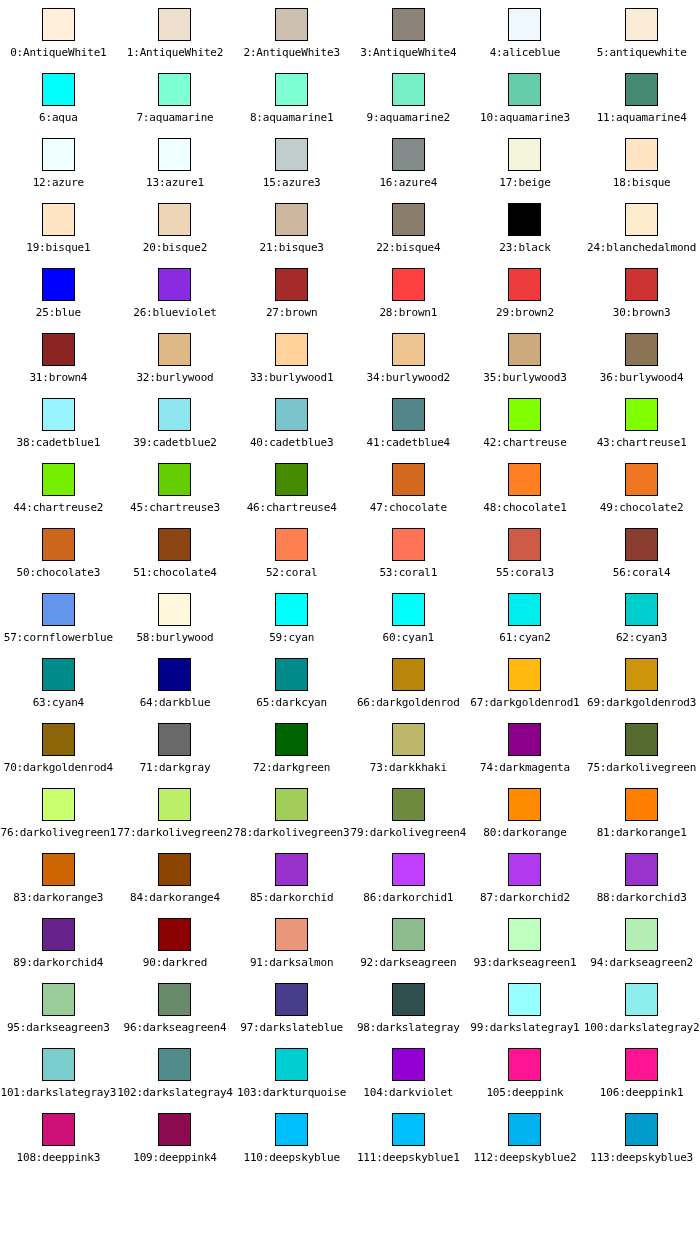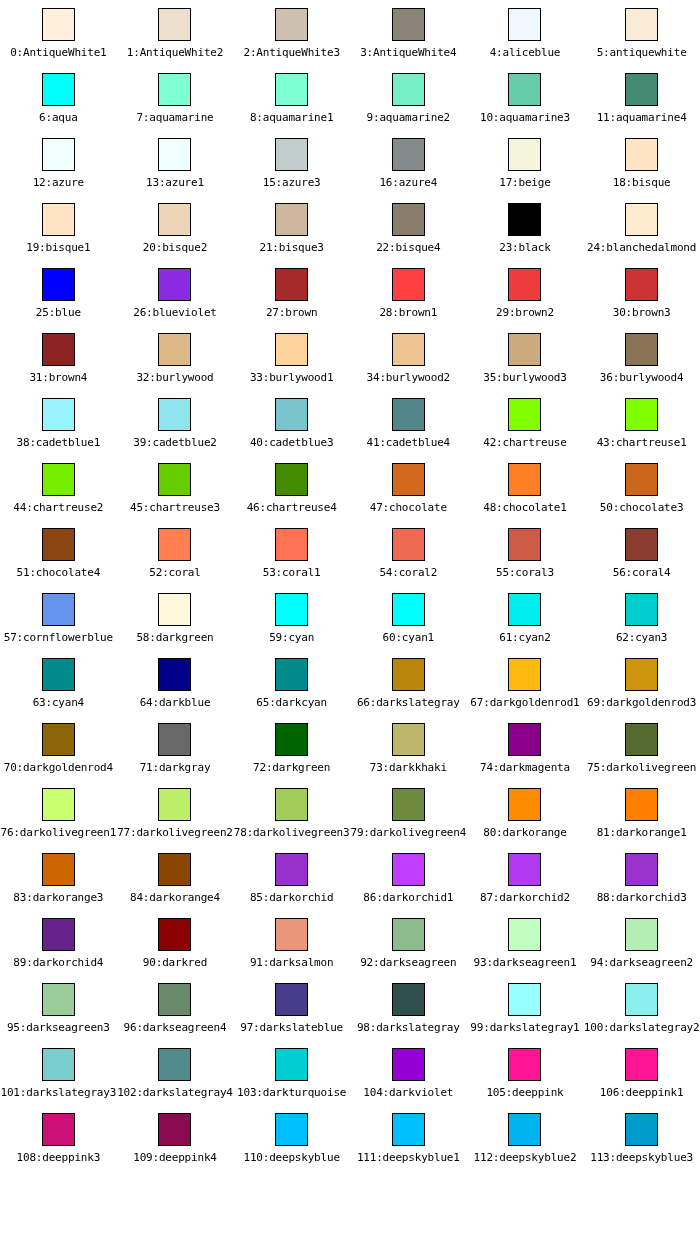--- a/index.html
+++ b/index.html
@@ -234,54 +234,54 @@
     </div>
     <div class="swatch-cell">
       <div class="swatch-chip" style="background-color: rgb(210, 105, 30);"></div>
       <div class="swatch-label">47:chocolate</div>
     </div>
     <div class="swatch-cell">
       <div class="swatch-chip" style="background-color: rgb(255, 127, 36);"></div>
       <div class="swatch-label">48:chocolate1</div>
     </div>
     <div class="swatch-cell">
+      <div class="swatch-chip" style="background-color: rgb(238, 118, 33);"></div>
+      <div class="swatch-label">49:chocolate2</div>
+    </div>
+    <div class="swatch-cell">
       <div class="swatch-chip" style="background-color: rgb(205, 102, 29);"></div>
       <div class="swatch-label">50:chocolate3</div>
     </div>
     <div class="swatch-cell">
       <div class="swatch-chip" style="background-color: rgb(139, 69, 19);"></div>
       <div class="swatch-label">51:chocolate4</div>
     </div>
     <div class="swatch-cell">
       <div class="swatch-chip" style="background-color: rgb(255, 127, 80);"></div>
       <div class="swatch-label">52:coral</div>
     </div>
     <div class="swatch-cell">
       <div class="swatch-chip" style="background-color: rgb(255, 114, 86);"></div>
       <div class="swatch-label">53:coral1</div>
     </div>
     <div class="swatch-cell">
-      <div class="swatch-chip" style="background-color: rgb(238, 106, 80);"></div>
-      <div class="swatch-label">54:coral2</div>
-    </div>
-    <div class="swatch-cell">
       <div class="swatch-chip" style="background-color: rgb(205, 91, 69);"></div>
       <div class="swatch-label">55:coral3</div>
     </div>
     <div class="swatch-cell">
       <div class="swatch-chip" style="background-color: rgb(139, 62, 47);"></div>
       <div class="swatch-label">56:coral4</div>
     </div>
     <div class="swatch-cell">
       <div class="swatch-chip" style="background-color: rgb(100, 149, 237);"></div>
       <div class="swatch-label">57:cornflowerblue</div>
     </div>
     <div class="swatch-cell">
       <div class="swatch-chip" style="background-color: rgb(255, 248, 220);"></div>
-      <div class="swatch-label">58:darkgreen</div>
+      <div class="swatch-label">58:burlywood</div>
     </div>
     <div class="swatch-cell">
       <div class="swatch-chip" style="background-color: rgb(0, 255, 255);"></div>
       <div class="swatch-label">59:cyan</div>
     </div>
     <div class="swatch-cell">
       <div class="swatch-chip" style="background-color: rgb(0, 255, 255);"></div>
       <div class="swatch-label">60:cyan1</div>
     </div>
     <div class="swatch-cell">
@@ -299,21 +299,21 @@
     <div class="swatch-cell">
       <div class="swatch-chip" style="background-color: rgb(0, 0, 139);"></div>
       <div class="swatch-label">64:darkblue</div>
     </div>
     <div class="swatch-cell">
       <div class="swatch-chip" style="background-color: rgb(0, 139, 139);"></div>
       <div class="swatch-label">65:darkcyan</div>
     </div>
     <div class="swatch-cell">
       <div class="swatch-chip" style="background-color: rgb(184, 134, 11);"></div>
-      <div class="swatch-label">66:darkslategray</div>
+      <div class="swatch-label">66:darkgoldenrod</div>
     </div>
     <div class="swatch-cell">
       <div class="swatch-chip" style="background-color: rgb(255, 185, 15);"></div>
       <div class="swatch-label">67:darkgoldenrod1</div>
     </div>
     <div class="swatch-cell">
       <div class="swatch-chip" style="background-color: rgb(205, 149, 12);"></div>
       <div class="swatch-label">69:darkgoldenrod3</div>
     </div>
     <div class="swatch-cell">

